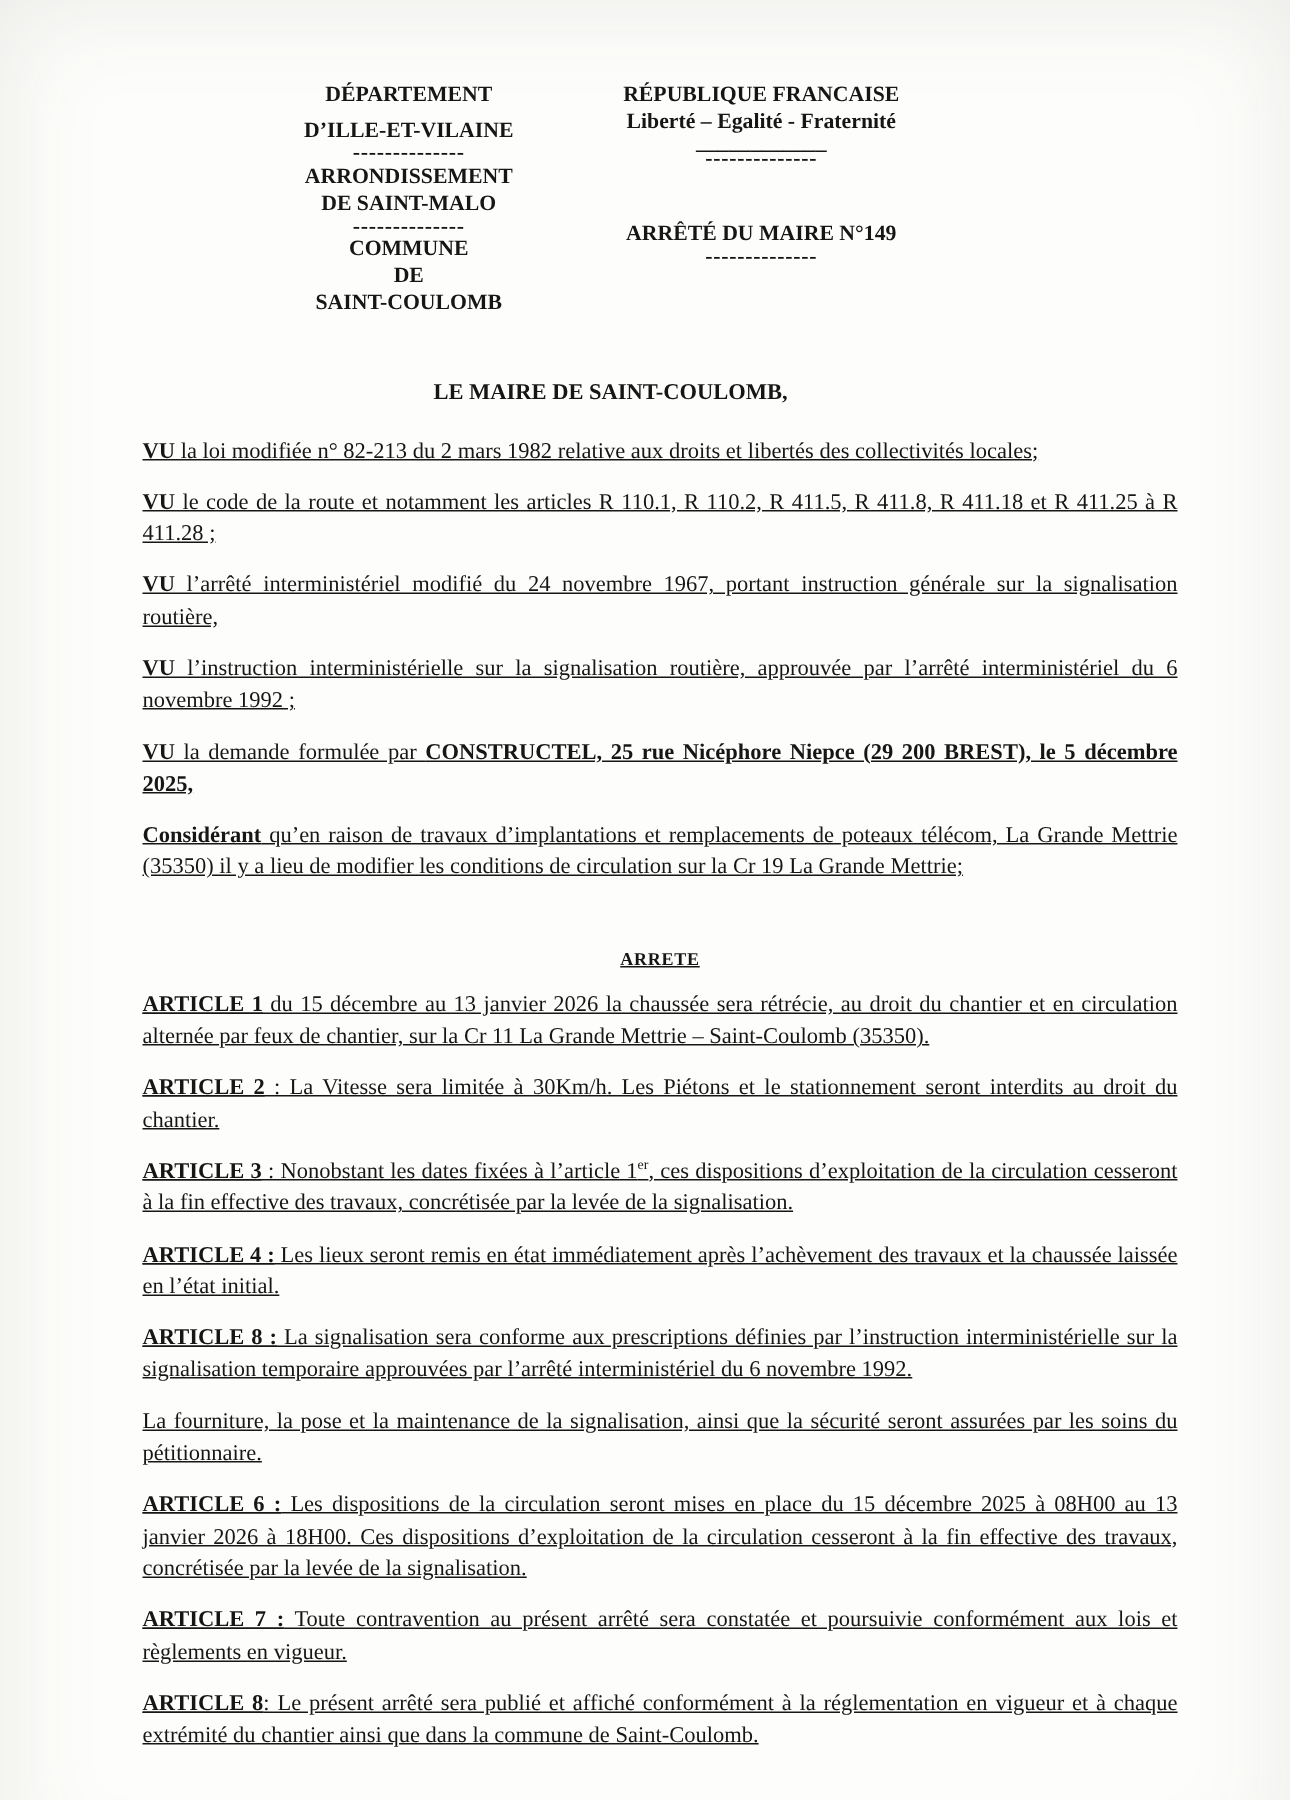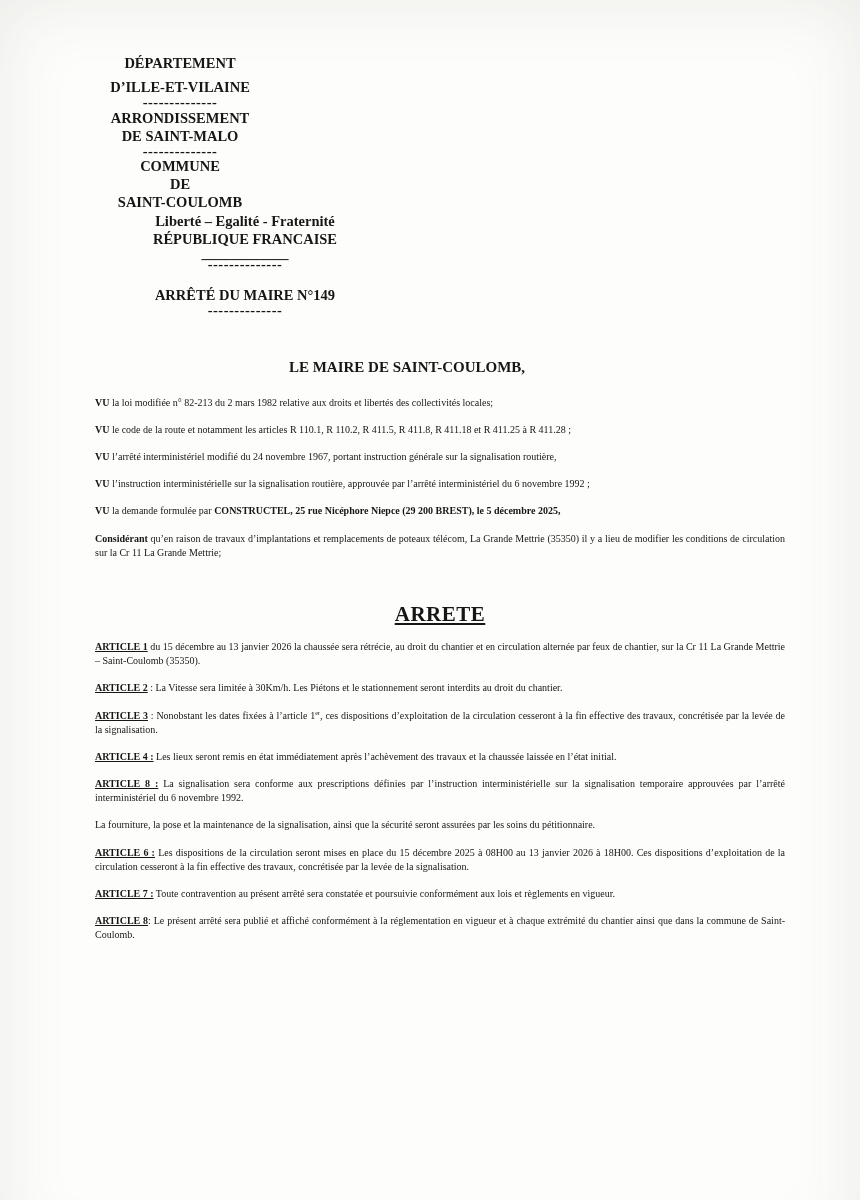--- a/index.html
+++ b/index.html
@@ -11,57 +11,58 @@
   .page {
     width: 860px;
     min-height: 1260px;
     box-sizing: border-box;
     background: #fdfdfb;
     padding: 54px 75px 40px 95px;
     color: #161616;
     font-family: "Liberation Serif", "DejaVu Serif", serif;
     box-shadow: inset 0 0 70px rgba(70,65,55,0.10);
   }
-  .header { display: flex; justify-content: center; align-items: flex-start; flex-direction: column; }
+  .header { display: flex; justify-content: center; align-items: flex-start; }
   .hdr-left {
     width: 170px; text-align: center;
     font-weight: bold; font-size: 14.5px; line-height: 1.25;
   }
   .hdr-right {
     width: 300px; text-align: center;
     font-weight: bold; font-size: 14.5px; line-height: 1.25;
     margin-right: 35px;
   }
   .gap-lg { margin-top: 6px; }
   .gap-xl { margin-top: 34px; }
-  .gap-md { margin-top: 16px; }
+  .gap-md { margin-top: 34px; }
   .sep { line-height: 0.85; font-weight: bold; letter-spacing: 0.5px; }
   .rule-line { line-height: 0.7; font-weight: bold; }
   .doc-title {
     margin-top: 42px;
     text-align: center;
     padding-right: 66px;
     font-weight: bold;
     font-size: 15px;
   }
   .body-text { margin-top: 10px; }
   .para {
     margin: 13px 0 0 0;
-    font-size: 10px;
+    font-size: 15px;
     line-height: 1.42;
     text-align: justify;
+    text-decoration: underline;
   }
   .para:first-child { margin-top: 20px; }
   .lead { font-weight: bold; }
   .u { text-decoration: underline; }
   .arrete-heading {
     margin: 42px 0 8px 0;
     text-align: center;
     font-weight: bold;
-    font-size: 21px;
+    font-size: 12px;
     letter-spacing: 0.5px;
   }
   .arrete-heading span { text-decoration: underline; }
   sup { font-size: 0.62em; vertical-align: super; line-height: 0; }
 </style>
 </head>
 <body>
 
 <div class="page">
 
@@ -72,22 +73,22 @@
       <div class="sep">--------------</div>
       <div>ARRONDISSEMENT</div>
       <div>DE SAINT-MALO</div>
       <div class="sep">--------------</div>
       <div>COMMUNE</div>
       <div>DE</div>
       <div>SAINT-COULOMB</div>
     </div>
 
     <div class="hdr-right">
+      <div>RÉPUBLIQUE FRANCAISE</div>
       <div>Liberté – Egalité - Fraternité</div>
-      <div>RÉPUBLIQUE FRANCAISE</div>
       <div class="rule-line">____________</div>
       <div class="sep">--------------</div>
       <div class="gap-md">ARRÊTÉ DU MAIRE N°149</div>
       <div class="sep">--------------</div>
     </div>
   </div>
 
   <div class="doc-title">LE MAIRE DE SAINT-COULOMB,</div>
 
   <div class="body-text">
@@ -96,21 +97,21 @@
 
     <p class="para"><b class="lead">VU</b><span> le code de la route et notamment les articles R 110.1, R 110.2, R 411.5, R 411.8, R 411.18 et R 411.25 à R 411.28 ;</span></p>
 
 
     <p class="para"><b class="lead">VU</b><span> l’arrêté interministériel modifié du 24 novembre 1967, portant instruction générale sur la signalisation routière,</span></p>
 
     <p class="para"><b class="lead">VU</b><span> l’instruction interministérielle sur la signalisation routière, approuvée par l’arrêté interministériel du 6 novembre 1992 ;</span></p>
 
     <p class="para"><b class="lead">VU</b><span> la demande formulée par </span><b class="lead">CONSTRUCTEL, 25 rue Nicéphore Niepce (29 200 BREST), le 5 décembre 2025,</b></p>
 
-    <p class="para"><b class="lead">Considérant</b><span> qu’en raison de travaux d’implantations et remplacements de poteaux télécom, La Grande Mettrie (35350) il y a lieu de modifier les conditions de circulation sur la Cr 11 La Grande Mettrie;</span></p>
+    <p class="para"><b class="lead">Considérant</b><span> qu’en raison de travaux d’implantations et remplacements de poteaux télécom, La Grande Mettrie (35350) il y a lieu de modifier les conditions de circulation sur la Cr 19 La Grande Mettrie;</span></p>
 
     <div class="arrete-heading"><span>ARRETE</span></div>
 
     <p class="para"><b class="lead u">ARTICLE 1</b><span> du 15 décembre au 13 janvier 2026 la chaussée sera rétrécie, au droit du chantier et en circulation alternée par feux de chantier, sur la Cr 11 La Grande Mettrie – Saint-Coulomb (35350).</span></p>
 
     <p class="para"><b class="lead u">ARTICLE 2</b><span> : La Vitesse sera limitée à 30Km/h. Les Piétons et le stationnement seront interdits au droit du chantier.</span></p>
 
     <p class="para"><b class="lead u">ARTICLE 3</b><span> : Nonobstant les dates fixées à l’article 1</span><sup>er</sup><span>, ces dispositions d’exploitation de la circulation cesseront à la fin effective des travaux, concrétisée par la levée de la signalisation.</span></p>
 
     <p class="para"><b class="lead u">ARTICLE 4 :</b><span> Les lieux seront remis en état immédiatement après l’achèvement des travaux et la chaussée laissée en l’état initial.</span></p>

